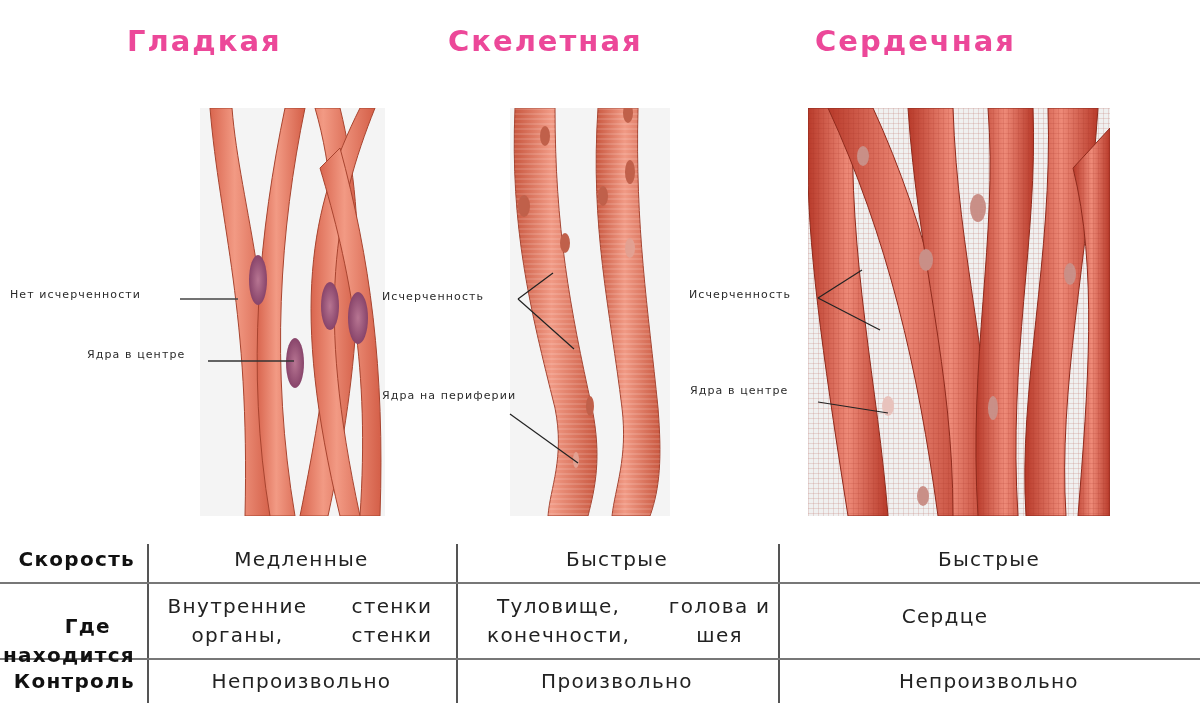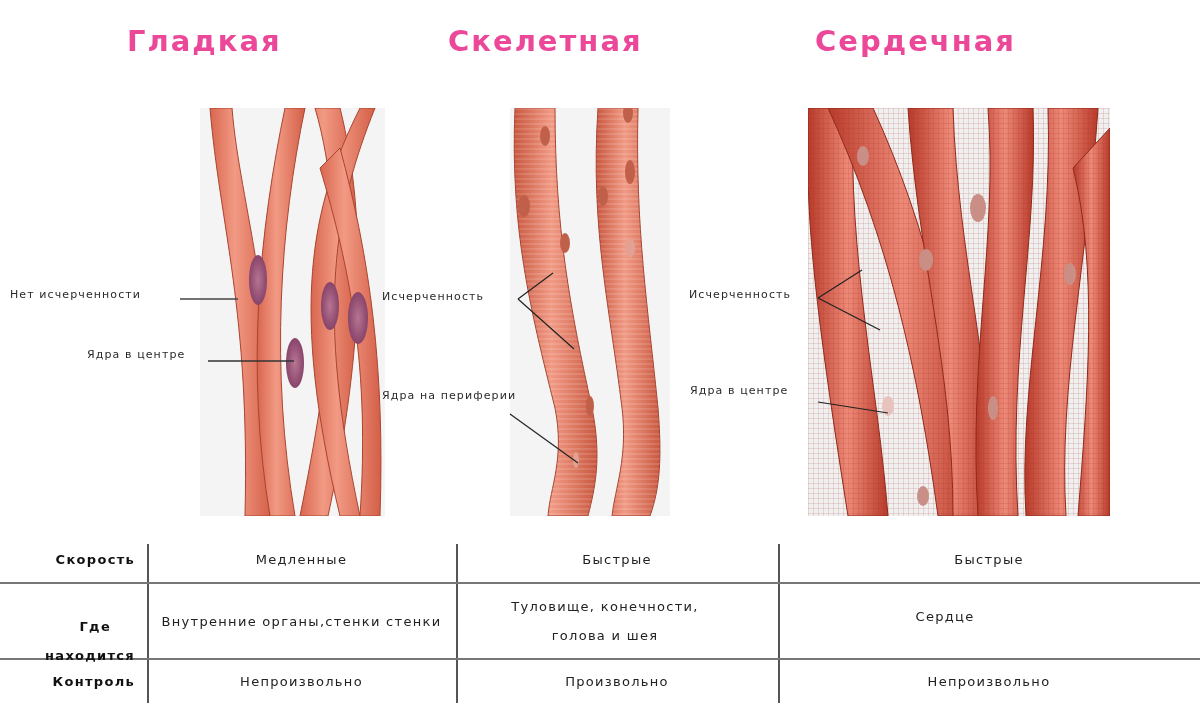--- a/index.html
+++ b/index.html
@@ -17,21 +17,21 @@
   .label {
     position: absolute; font-size: 11px; letter-spacing: 1.1px; color: #2a2a2a;
     font-family: "DejaVu Sans", sans-serif; white-space: nowrap;
   }
   svg.leaders { position: absolute; left: 0; top: 0; pointer-events: none; }
 
   .table { position: absolute; left: 0; top: 544px; width: 1200px; height: 159px; }
   .row { position: absolute; left: 0; width: 1200px; }
   .cell {
     position: absolute; display: flex; align-items: center; justify-content: center;
-    text-align: center; font-size: 13px; letter-spacing: 1.3px; color: #222;
+    text-align: center; font-size: 20px; letter-spacing: 1.3px; color: #222;
     line-height: 29px; font-family: "DejaVu Sans", sans-serif;
   }
   .rowhead {
     justify-content: flex-end; padding-right: 12px; font-weight: bold; color: #111;
     text-align: right;
   }
   .hline { position: absolute; height: 2px; background: #777; left: 0; width: 1200px; }
   .vline { position: absolute; width: 1.5px; background: #555; }
 </style>
 </head>
@@ -160,21 +160,21 @@
 
   <div class="row" style="top:40px; height:74px;">
     <div class="cell rowhead" style="left:0; width:147px; height:86px; flex-direction:column; align-items:flex-end;">
       <span style="padding-right:24px;">Где</span>
       <span>находится</span>
     </div>
     <div class="cell" style="left:147px; width:309px; height:74px; ">
       <span>Внутренние органы,</span>
       <span>стенки стенки</span>
     </div>
-    <div class="cell" style="left:444px; width:322px; height:74px; flex-direction:column;">
+    <div class="cell" style="left:456px; width:322px; height:74px; flex-direction:row;">
       <span>Туловище, конечности,</span>
       <span>голова и шея</span>
     </div>
     <div class="cell" style="left:778px; width:334px; height:64px;">Сердце</div>
   </div>
 
   <div class="row" style="top:116px; height:37px;">
     <div class="cell rowhead" style="left:0; width:147px; height:43px;">Контроль</div>
     <div class="cell" style="left:147px; width:309px; height:43px;">Непроизвольно</div>
     <div class="cell" style="left:456px; width:322px; height:43px;">Произвольно</div>

